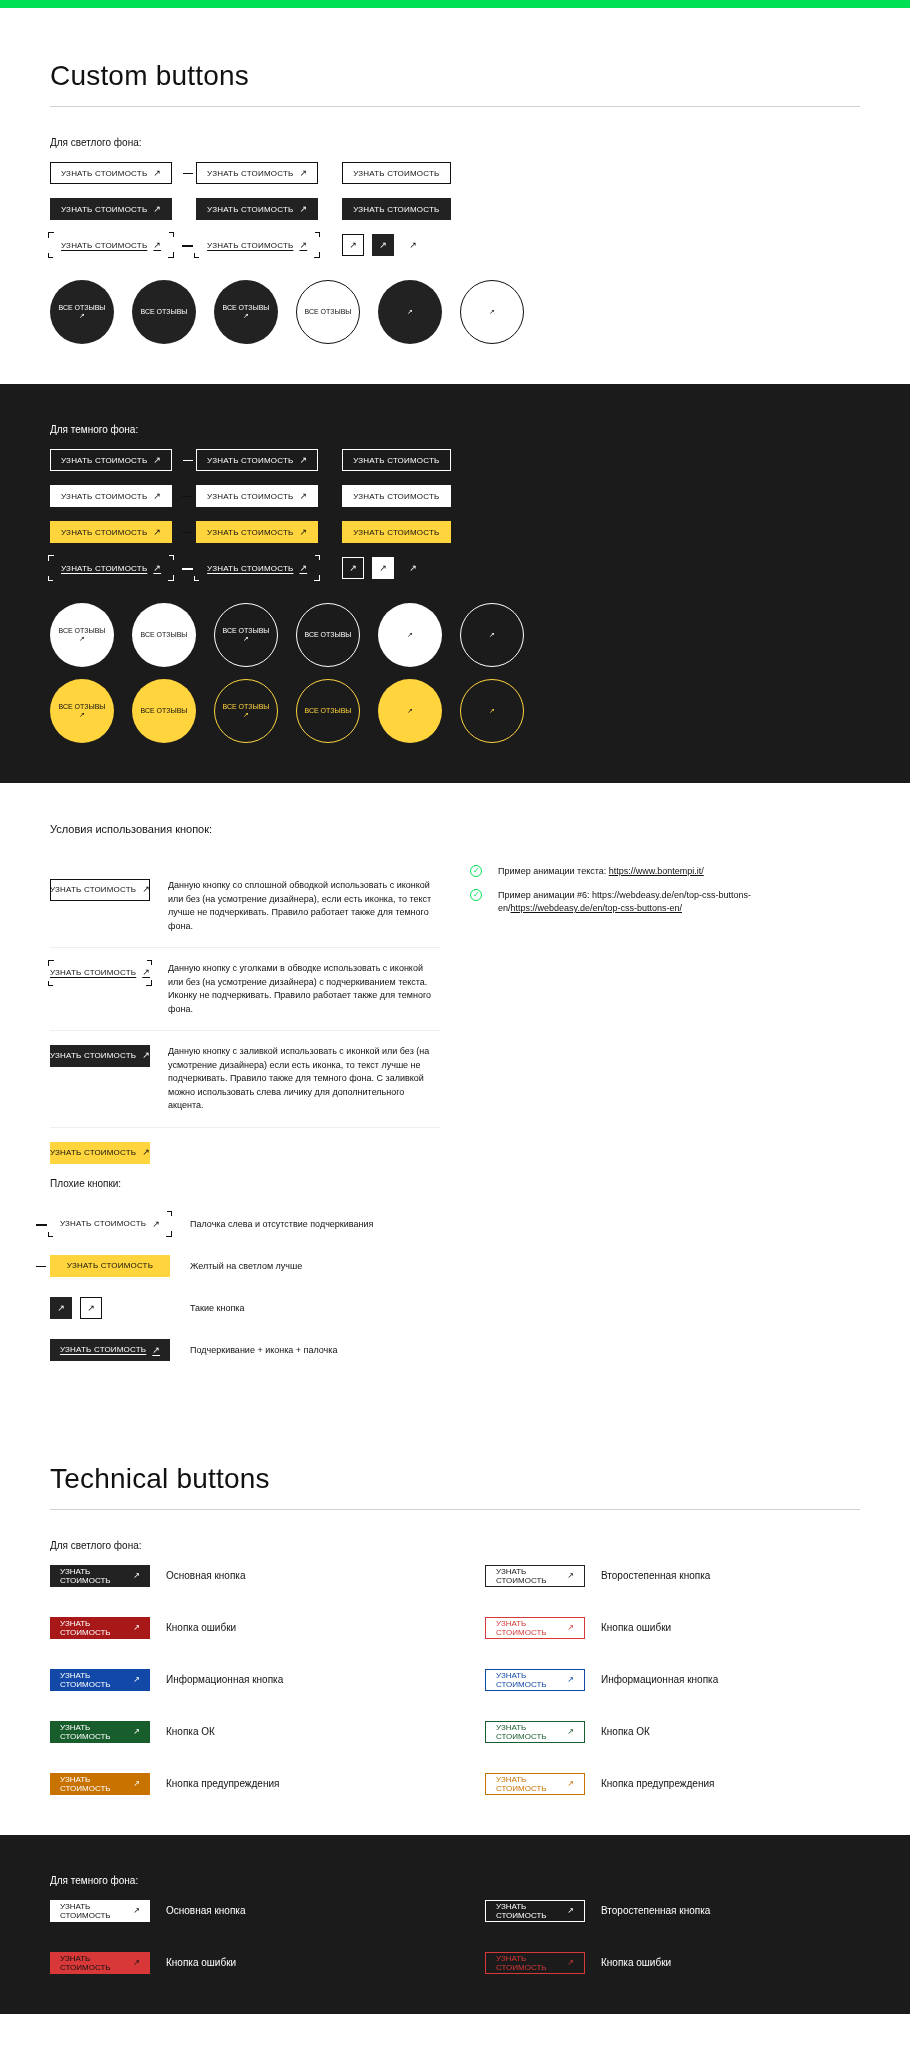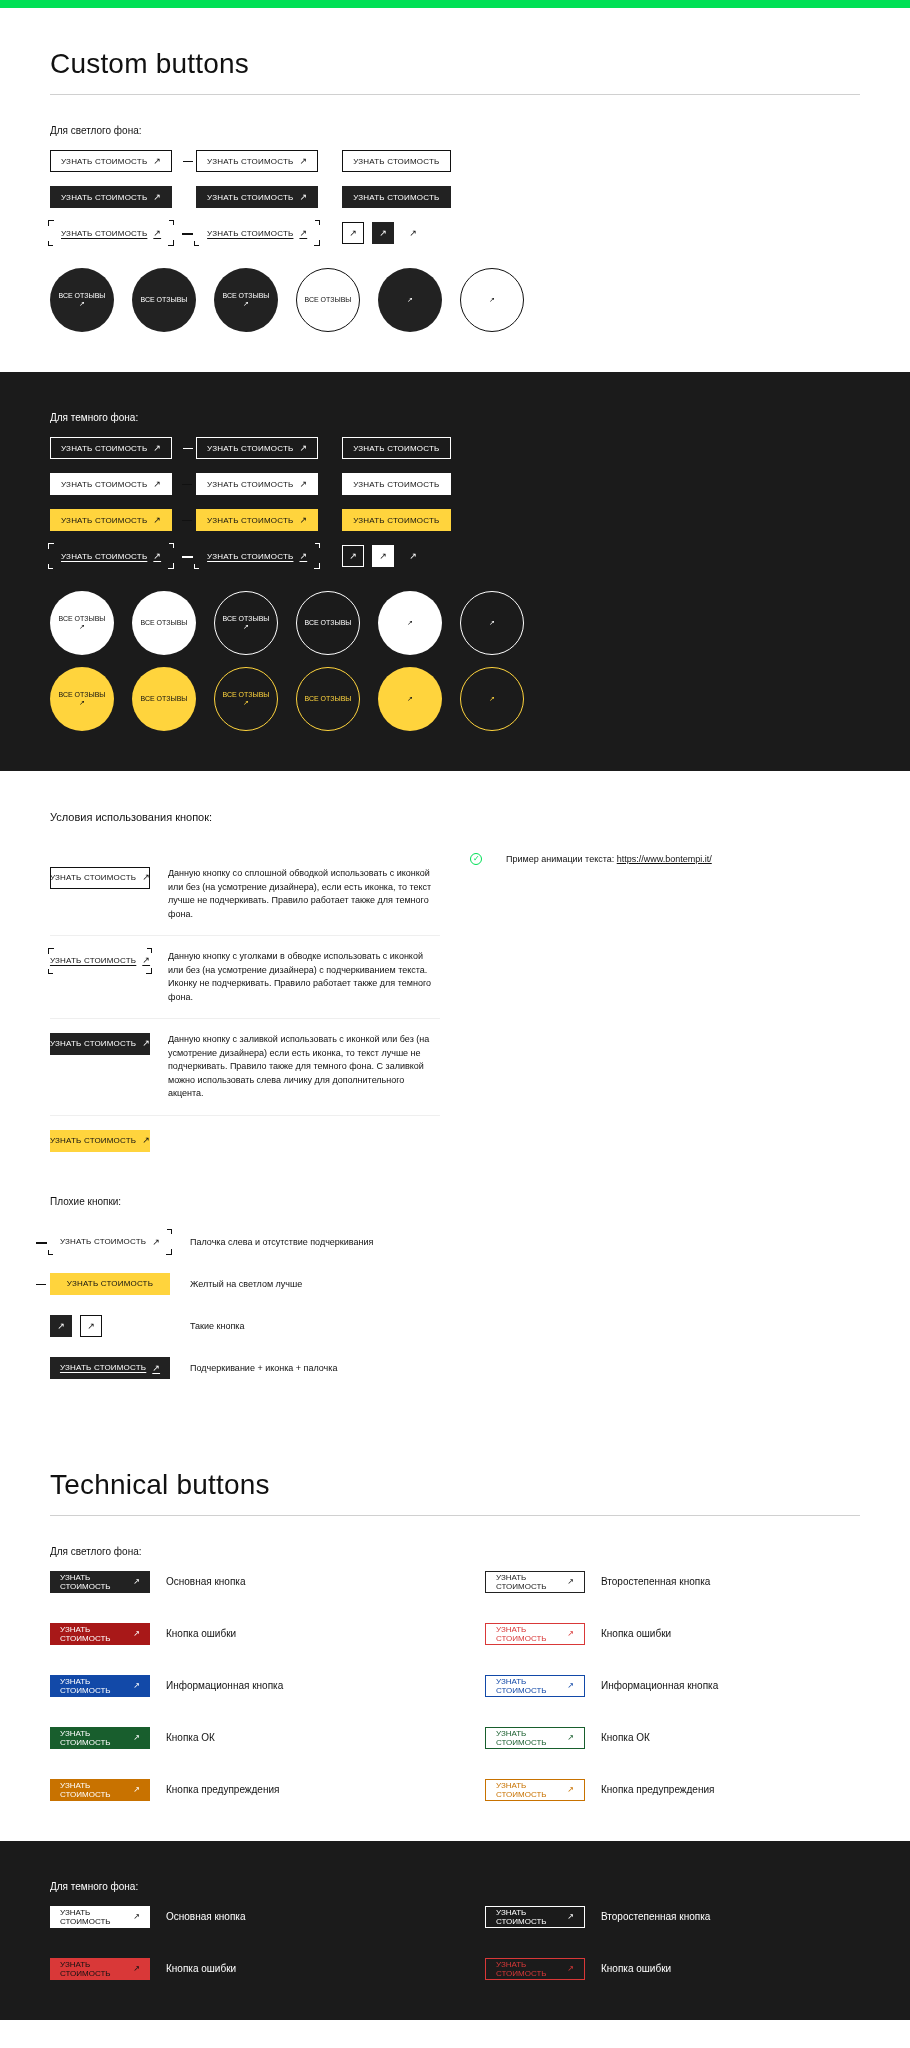--- a/index.html
+++ b/index.html
@@ -20,21 +20,21 @@
   * { box-sizing: border-box; }
   body {
     margin: 0; padding: 0;
     font-family: Arial, Helvetica, system-ui, sans-serif;
     background: #fff;
     font-size: 10px;
     color: #111;
   }
   .stripe { background: var(--green); height: 8px; }
   .page { padding: 40px 50px; }
-  h1 { font-size: 28px; font-weight: 500; margin: 0 0 8px 0; letter-spacing: .2px; }
+  h1 { font-size: 28px; font-weight: 500; margin: 12px 0 8px 0; letter-spacing: .2px; }
   hr.rule { border: none; border-top: 1px solid var(--light-border); margin: 14px 0 30px 0; }
   .subtitle { font-size: 11px; margin-bottom: 30px; }
   .sec-label { font-size: 10px; margin-bottom: 14px; }
   .dark { background: var(--dark); color: #fff; }
   
   .btn {
     display: inline-flex; align-items: center; justify-content: center;
     gap: 6px;
     font-size: 8px; font-weight: 500; letter-spacing: .2px;
     height: 22px; padding: 0 10px;
@@ -67,21 +67,21 @@
   .rowset { display: flex; align-items: flex-start; gap: 24px; flex-wrap: wrap; }
   .col { display: flex; flex-direction: column; gap: 14px; }
   .brow { display: flex; gap: 8px; }
   .circles { display: flex; gap: 18px; align-items: center; }
   .dash { position:relative; }
   .dash::before { content:""; position:absolute; left:-14px; top:50%; width:10px; height:1px; background:currentColor; }
   
   .usage { display: grid; grid-template-columns: 390px 1fr; gap: 30px; align-items: flex-start; }
   .urow { display: grid; grid-template-columns: 100px 1fr; gap: 18px; align-items: flex-start; padding: 14px 0; border-bottom: 1px solid #efefef; font-size: 9px; line-height: 1.5; }
   .urow:last-child { border-bottom: none; }
-  .notes .note { display:flex; gap:24px; font-size:9px; margin-bottom:10px; line-height:1.5; }
+  .notes .note { display:flex; gap:16px; font-size:9px; margin-bottom:10px; line-height:1.5; }
   .notes .dot { width:12px; height:12px; border-radius:50%; border:1.5px solid var(--green); flex:0 0 12px; position:relative; }
   .notes .dot::after { content:"✓"; position:absolute; font-size:8px; left:2px; top:-1px; color:var(--green); }
   .notes a { color:#111; text-decoration:underline; }
   
   .badrow { display:grid; grid-template-columns:120px 1fr; gap:20px; align-items:center; font-size:9px; padding:10px 0; }
   
   .tech { display:grid; grid-template-columns: 1fr 1fr; gap: 30px 60px; }
   .trow { display:grid; grid-template-columns:100px 1fr; gap:16px; align-items:center; font-size:10px; }
   .tbtn { display:inline-flex; align-items:center; justify-content:center; gap:6px; font-size:8px; height:22px; padding:0 10px; text-transform:uppercase; width:100px; }
 </style>
@@ -313,24 +313,28 @@
             <span>УЗНАТЬ СТОИМОСТЬ</span>
             <span class="arr">↗</span>
           </div>
       </div>
     </div>
     <div class="notes">
       <div class="note">
           <span class="dot"></span>
           <span><span>Пример анимации текста:  </span><a>https://www.bontempi.it/</a></span>
         </div>
-    </div>
-  </div>
-
-  <div class="sec-label" style="margin-top:30px">Плохие кнопки:</div>
+      <div class="note">
+          <span class="dot"></span>
+          <span><span>Пример анимации #6: https://webdeasy.de/en/top-css-buttons-en/</span><a>https://webdeasy.de/en/top-css-buttons-en/</a></span>
+        </div>
+    </div>
+  </div>
+
+  <div class="sec-label" style="">Плохие кнопки:</div>
   <div class="badrow">
     <div class="btn corners dash">
         <span class="c2"></span>
         <span class="c3"></span>
         <span>УЗНАТЬ СТОИМОСТЬ</span>
         <span class="arr">↗</span>
       </div>
     <div>Палочка слева и отсутствие подчеркивания</div>
   </div>
   <div class="badrow">

